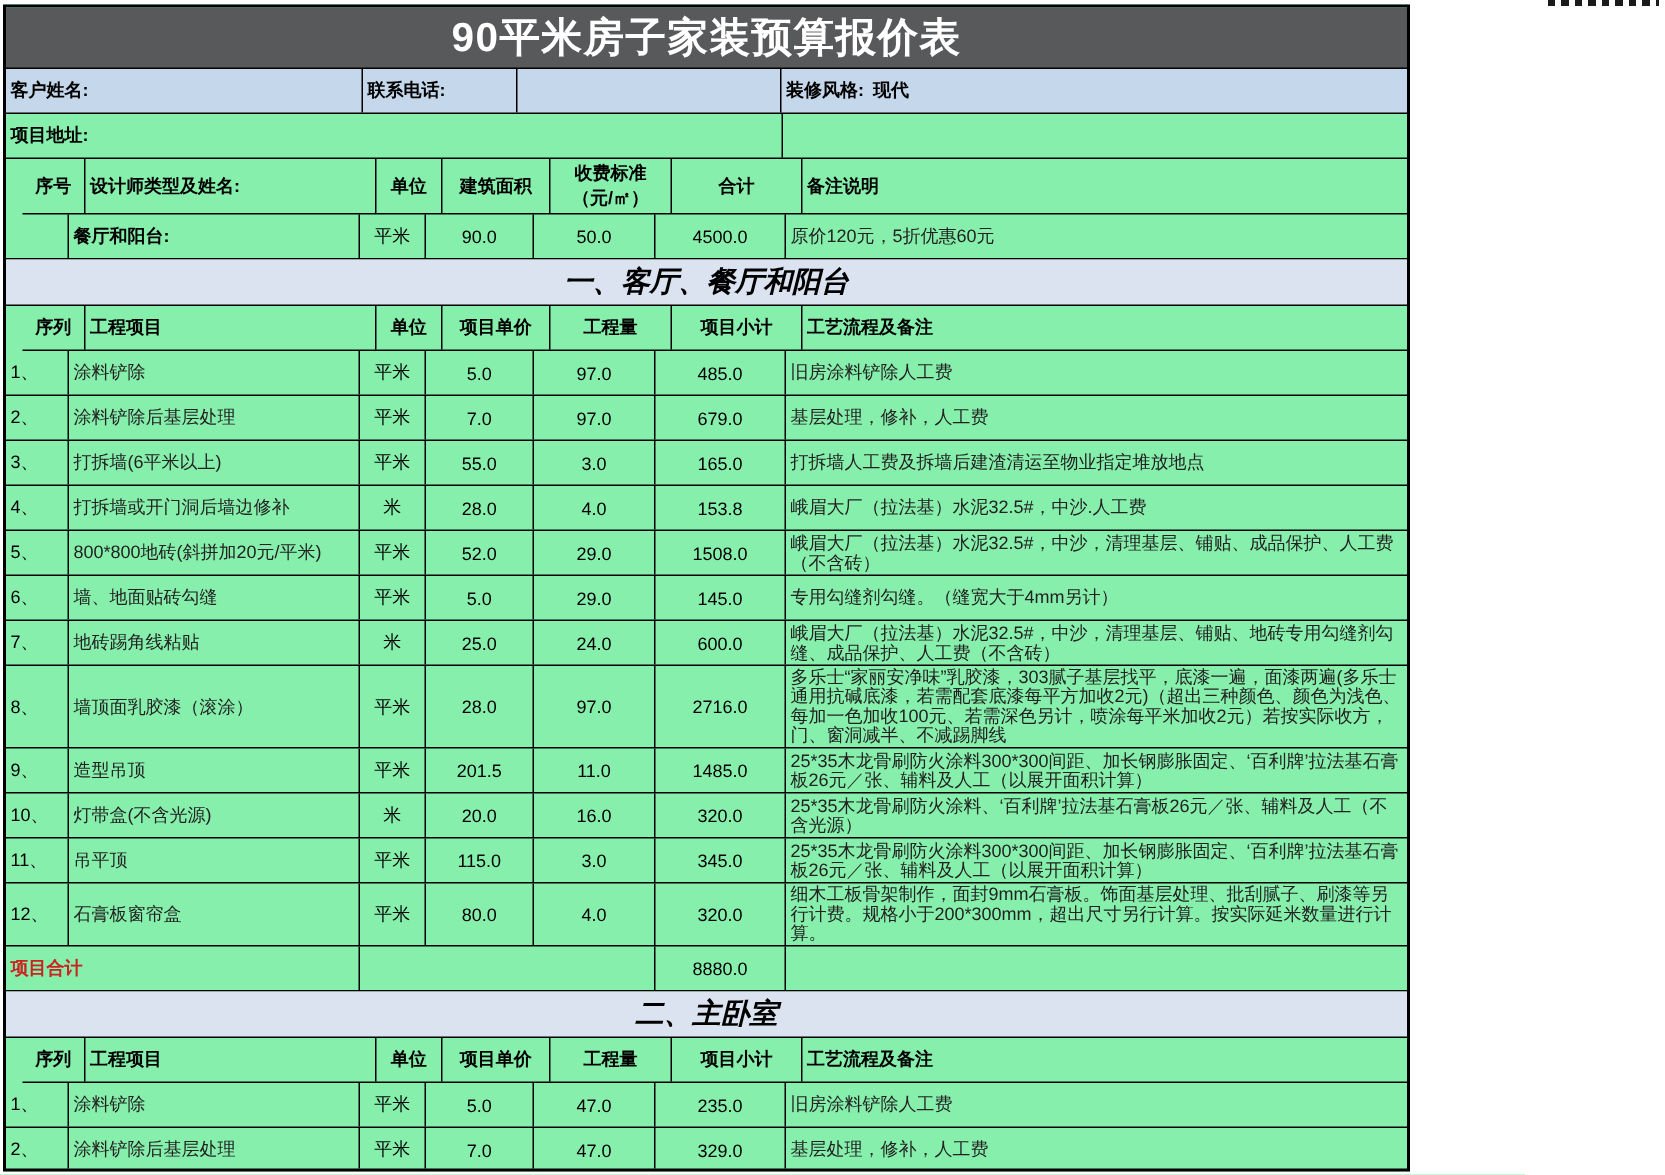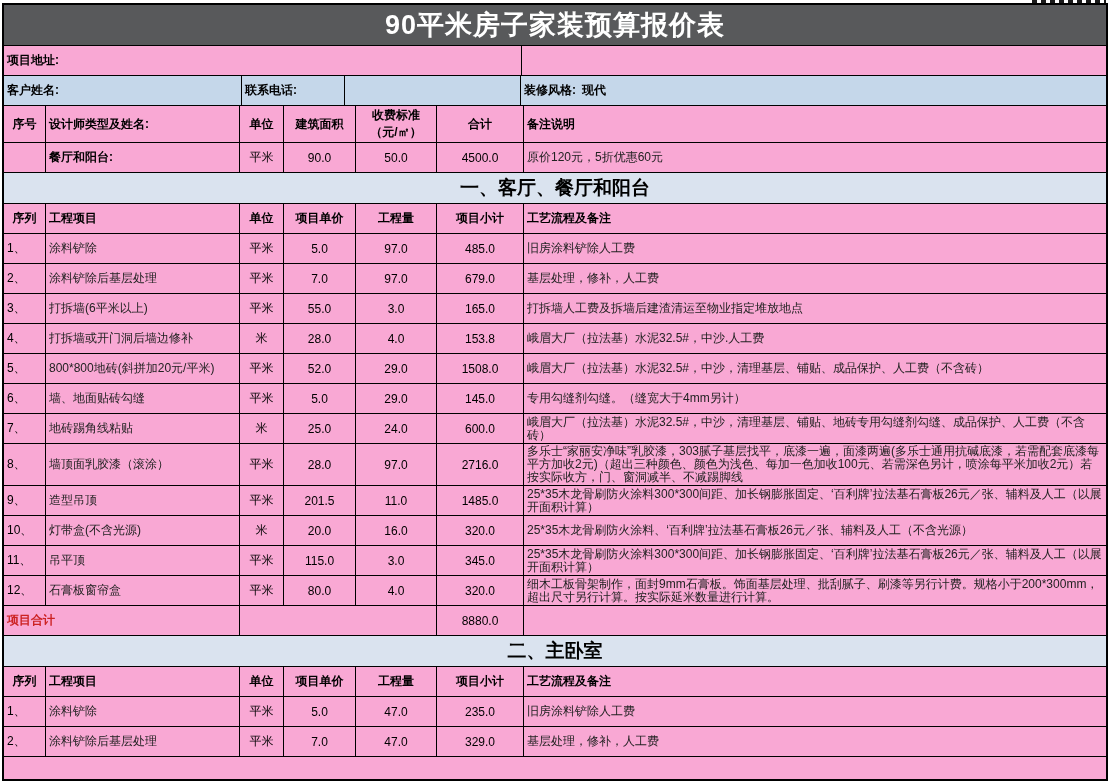--- a/index.html
+++ b/index.html
@@ -9,78 +9,78 @@
   }
   :root{
     --title-bar-bg:#58595b; --title-text:#ffffff; --info-row-bg:#c5d7ea;
     --section-bar-bg:#dae3ef; --total-text:#cc2222; --border:#000000;
   }
   .clip-frag{
     position:absolute;top:0;right:4px;width:74px;height:4px;
     background:repeating-linear-gradient(90deg,#1a1a1a 0 5px,transparent 5px 9px);
   }
   .sheet{
-    position:absolute;top:3px;left:2px;width:1106px;height:778px;
-    border:2px solid var(--border);box-sizing:border-box;background:#f9a8d4;overflow:hidden;
+    position:absolute;top:3px;left:2px;width:938px;height:778px;
+    border:2px solid var(--border);box-sizing:border-box;background:#86efac;overflow:hidden;
   }
   .title-bar{
     height:40px;background:var(--title-bar-bg);color:var(--title-text);
     display:flex;align-items:center;justify-content:center;
     font-size:27px;font-weight:bold;border-bottom:1px solid var(--border);letter-spacing:1px;
   }
   .row{display:grid;border-bottom:1px solid var(--border);box-sizing:border-box;}
   .row > .cell{
     border-right:1px solid var(--border);box-sizing:border-box;
     display:flex;align-items:center;padding:1px 3px;font-size:12px;min-width:0;
   }
   .row > .cell:last-child{border-right:none;}
   .cols7{grid-template-columns:42px 194px 44px 72px 81px 87px 1fr;}
   .cols-info-a{grid-template-columns:238px 103px 176px 1fr;min-height:30px;background:var(--info-row-bg);}
   .cols-info-b{grid-template-columns:518px 1fr;min-height:30px;}
   .cols-total{grid-template-columns:236px 197px 87px 1fr;min-height:30px;}
   .lbl{font-weight:bold;font-size:13px;}
-  .thead{min-height:30px;}
+  .thead{min-height:30px;margin-left:11px;}
   .thead .cell{font-weight:bold;}
   .h34{min-height:34px;}
   .center{justify-content:center;text-align:center;}
   .seq{padding-left:6px;}
   .name{color:#222;}
   .note{font-size:11px;line-height:13px;padding:2px 4px;color:#222;}
   .item-row{min-height:30px;}
   .section-bar{
     min-height:30px;background:var(--section-bar-bg);
     display:flex;align-items:center;justify-content:center;
-    font-size:19px;font-weight:bold;border-bottom:1px solid var(--border);
+    font-size:19px;font-weight:bold;border-bottom:1px solid var(--border);font-style:italic;
   }
   .total-label{color:var(--total-text);font-weight:bold;font-size:13px;padding-left:5px;}
   .total-value{font-weight:normal;}
   .style-cell span{margin-right:6px;}
 </style>
 </head>
 <body>
 
 <div class="clip-frag"></div>
 
 <div class="sheet">
 
   <div class="title-bar">90平米房子家装预算报价表</div>
 
-  <div class="row cols-info-b">
-    <div class="cell lbl">项目地址:</div>
-    <div class="cell"></div>
-  </div>
-
   <div class="row cols-info-a">
     <div class="cell lbl">客户姓名:</div>
     <div class="cell lbl">联系电话:</div>
     <div class="cell"></div>
     <div class="cell lbl style-cell">
       <span>装修风格:</span>
       <span>现代</span>
     </div>
+  </div>
+
+  <div class="row cols-info-b">
+    <div class="cell lbl">项目地址:</div>
+    <div class="cell"></div>
   </div>
 
   <div class="row cols7 thead h34">
     <div class="cell center">序号</div>
     <div class="cell">设计师类型及姓名:</div>
     <div class="cell center">单位</div>
     <div class="cell center">建筑面积</div>
     <div class="cell center">收费标准（元/㎡）</div>
     <div class="cell center">合计</div>
     <div class="cell">备注说明</div>

